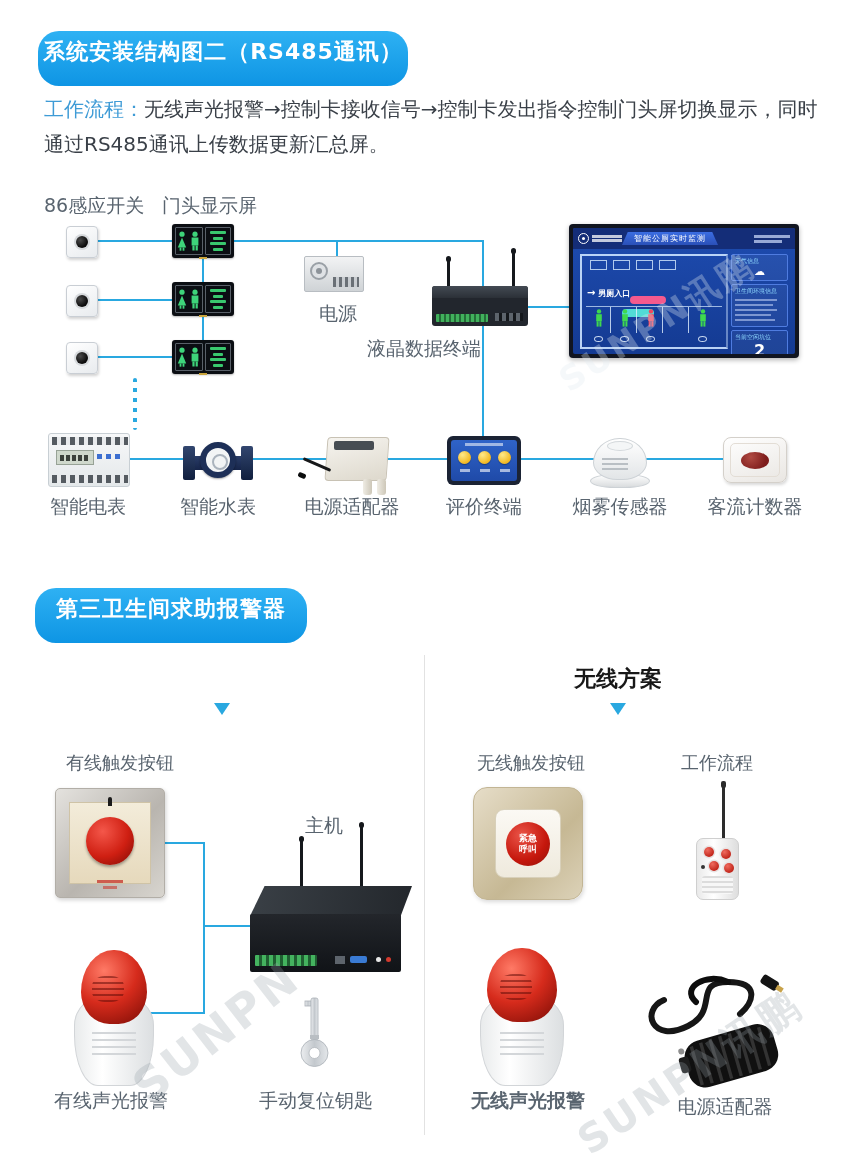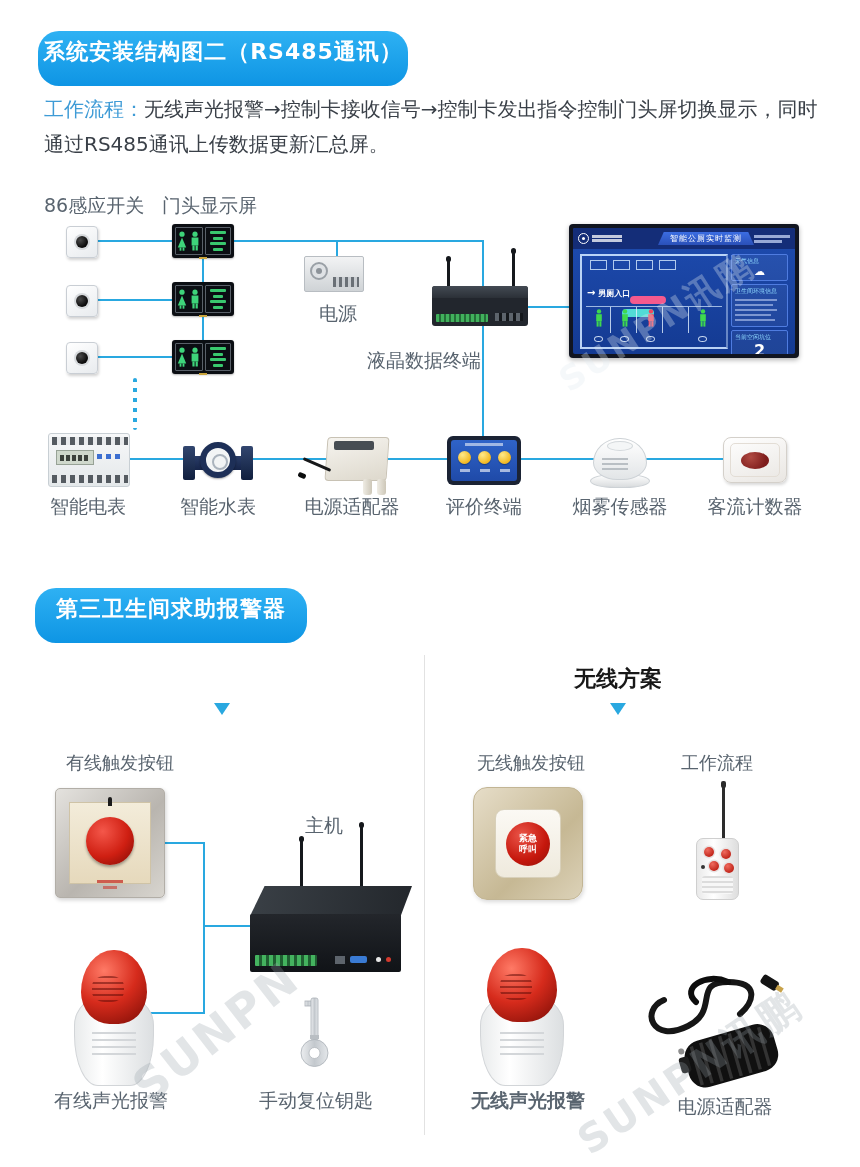--- a/index.html
+++ b/index.html
@@ -66,21 +66,21 @@
 
   
   .bigscreen { position:absolute; left:569px; top:224px; width:230px; height:134px; background:#111520; border-radius:4px; padding:4px; z-index:1;
                box-shadow:0 2px 5px rgba(0,0,0,.3); }
   .bs-in { width:100%; height:100%; background:linear-gradient(180deg,#1e4cb0,#143a92); border-radius:2px; position:relative; overflow:hidden; }
   .bs-head { position:absolute; left:0; top:0; width:100%; height:21px; background:#142d78; display:flex; align-items:center; padding:0 5px; }
   .bs-logo { width:11px; height:11px; border:1.5px solid #fff; border-radius:50%; position:relative; flex:0 0 auto; }
   .bs-logo:after{ content:""; position:absolute; left:3px; top:3px; width:3px; height:3px; background:#fff; border-radius:50%; }
   .bs-lbars { margin-left:3px; flex:0 0 auto; }
   .bs-lbars i { display:block; width:30px; height:2.5px; background:rgba(255,255,255,.75); margin:1.5px 0; }
-  .bs-titlewrap { flex:1; display:flex; justify-content:flex-end;font-family:Liberation Mono, monospace; }
+  .bs-titlewrap { flex:1; display:flex; justify-content:flex-start;font-family:Liberation Mono, monospace; }
   .bs-title { background:linear-gradient(180deg,#3b6de2,#2a50b8); clip-path:polygon(6% 0,94% 0,100% 100%,0 100%);
               color:#fff; font-size:8px; line-height:13px; padding:0 12px; letter-spacing:1px; white-space:nowrap; }
   .bs-date i { display:block; height:3px; background:rgba(185,200,238,.8); margin:2px 0; }
   .bs-body { position:absolute; left:0; top:21px; right:0; bottom:0; display:flex; }
   .bs-plan { position:relative; margin:5px 3px 5px 7px; width:148px; border:2px solid rgba(205,228,255,.9); border-right-color:rgba(205,228,255,.45); }
   .bs-stalltop { position:absolute; left:8px; top:4px; display:flex; gap:6px; }
   .bs-stalltop i { width:17px; height:10px; border:1px solid rgba(215,235,255,.8); }
   .bs-entry { position:absolute; left:5px; top:31px; color:#fff; font-size:8px; font-weight:bold; white-space:nowrap; }
   .bs-entry .ar { color:#fff; font-size:10px; }
   .pill { position:absolute; height:8px; border-radius:4px; }
@@ -204,21 +204,21 @@
   <div class="ln" style="left:482px; top:240px; width:2px;  height:50px;"></div>
   <div class="ln" style="left:336px; top:240px; width:2px;  height:18px;"></div>
   <div class="ln" style="left:528px; top:306px; width:41px; height:2px;"></div>
   <div class="ln" style="left:482px; top:326px; width:2px;  height:113px;"></div>
   <div class="ln" style="left:88px;  top:458px; width:668px; height:2px;"></div>
   <div class="dots" style="left:133px; top:378px; height:52px;"></div>
 
   <div class="dlab" style="left:44px; top:193px; width:110px; text-align:left;">86感应开关</div>
   <div class="dlab" style="left:162px; top:193px; width:110px; text-align:left;">门头显示屏</div>
   <div class="dlab" style="left:288px; top:301px; width:100px;">电源</div>
-  <div class="dlab" style="left:354px; top:348px; width:140px;text-align:center;">液晶数据终端</div>
+  <div class="dlab" style="left:354px; top:336px; width:140px;text-align:center;">液晶数据终端</div>
 
   <div class="sensor86" style="left:66px; top:226px;">
       <div class="eye"></div>
     </div>
   <div class="sensor86" style="left:66px; top:285px;">
       <div class="eye"></div>
     </div>
   <div class="sensor86" style="left:66px; top:342px;">
       <div class="eye"></div>
     </div>

